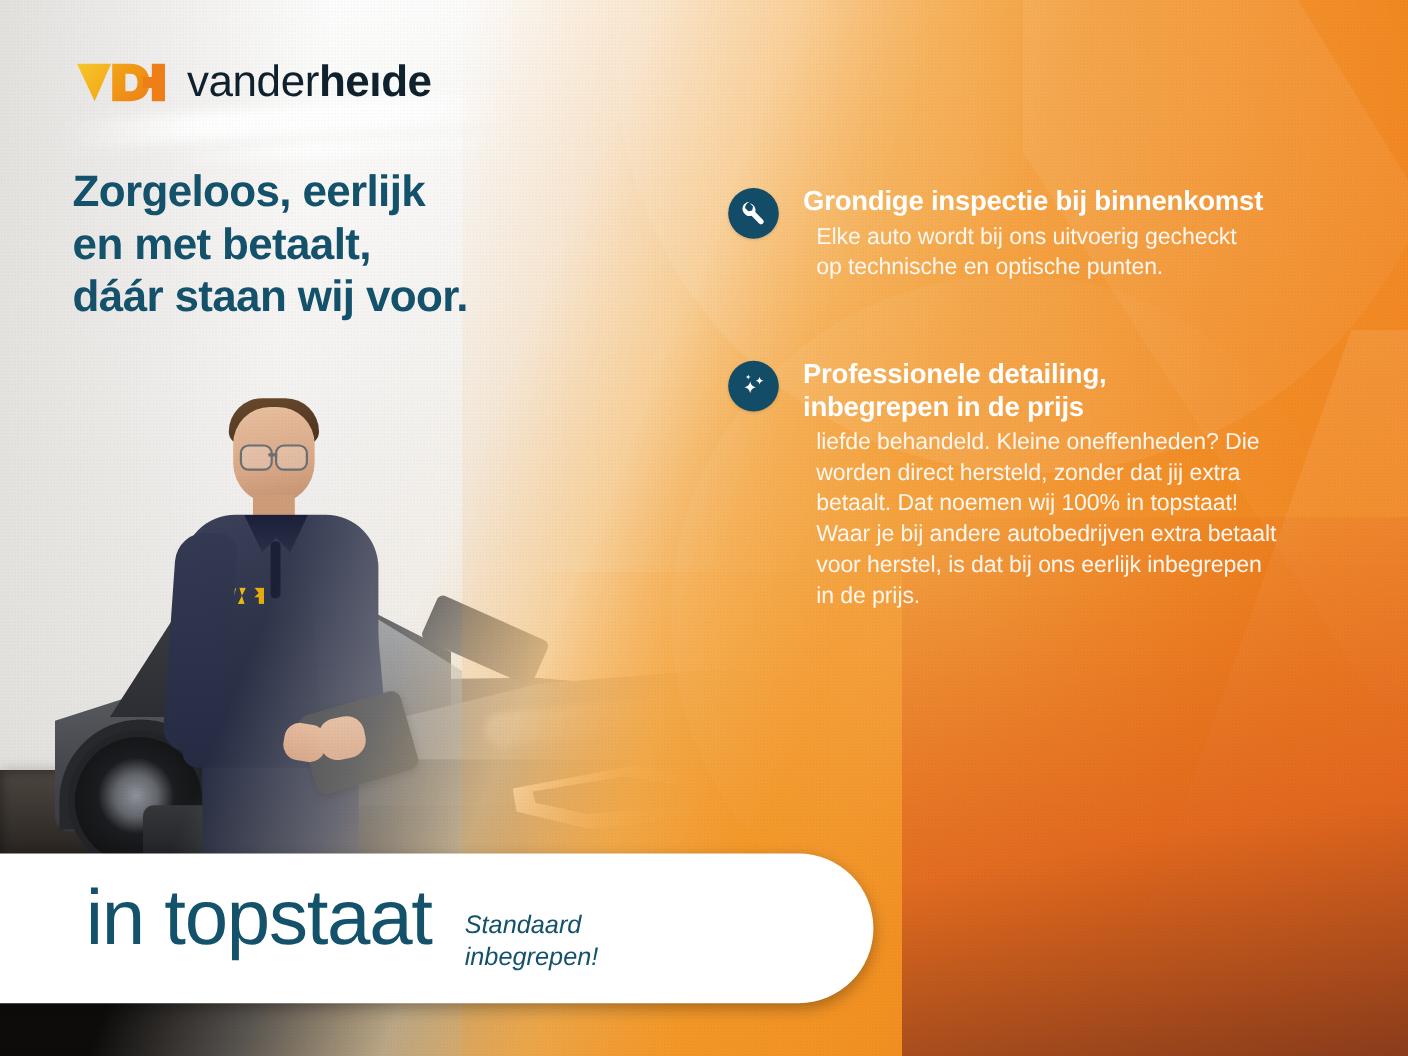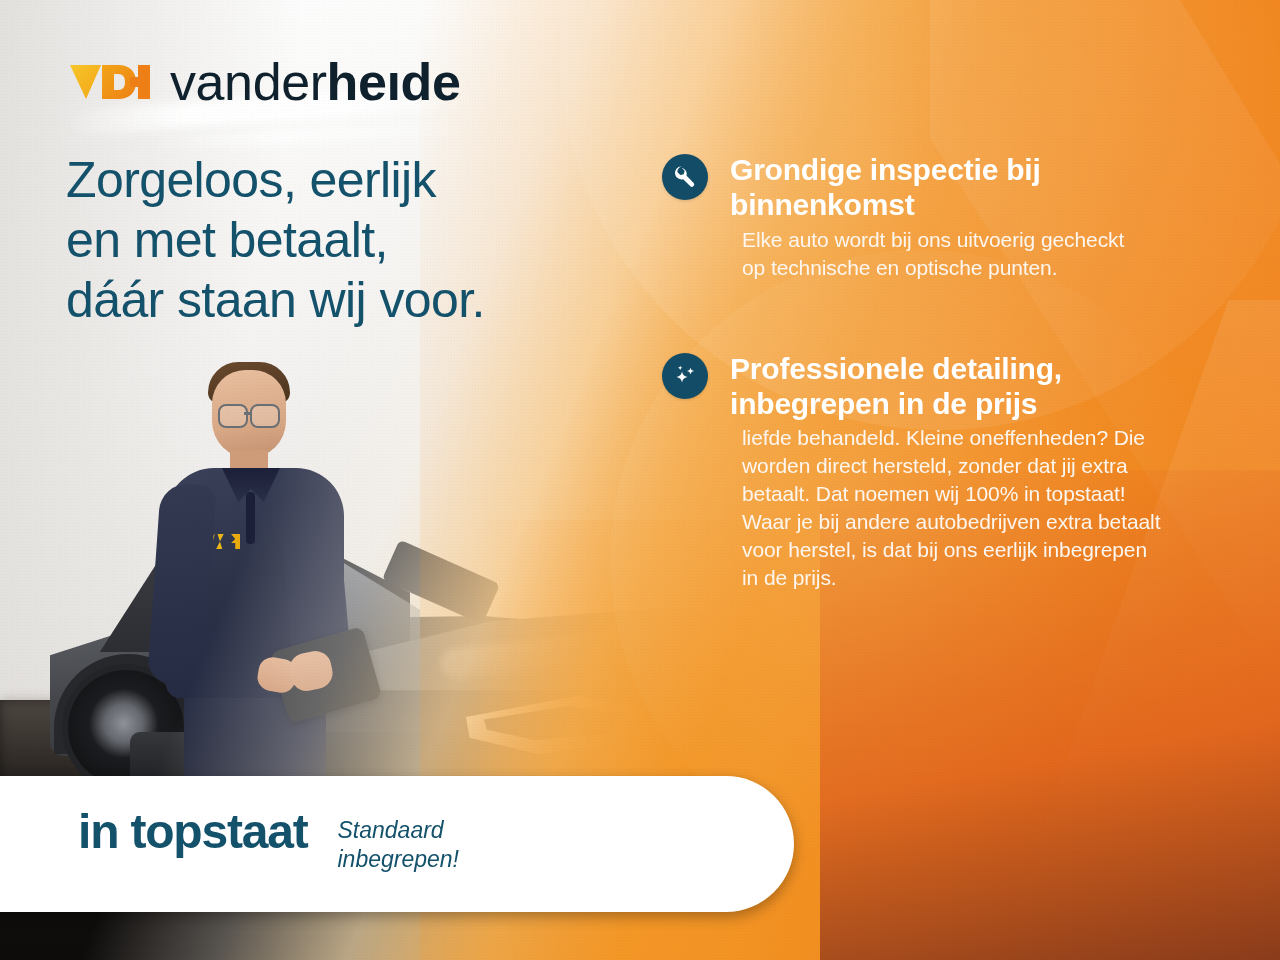--- a/index.html
+++ b/index.html
@@ -124,50 +124,50 @@
   .sh-circ2{position:absolute;left:610px;top:250px;width:620px;height:620px;border-radius:50%;
     background:radial-gradient(circle at 38% 40%,rgba(255,255,255,.13),rgba(255,255,255,0) 68%);}
   .sh-warm{position:absolute;left:820px;top:470px;width:460px;height:490px;
     background:linear-gradient(170deg,rgba(236,94,32,0) 0%,rgba(214,78,28,.55) 58%,rgba(120,48,28,.85) 100%);}
   .grain{position:absolute;inset:0;opacity:.045;pointer-events:none;
     background-image:radial-gradient(rgba(0,0,0,.55) .6px,rgba(0,0,0,0) .7px);background-size:3px 3px;}
 
   
   .logo{position:absolute;left:68px;top:52px;display:flex;align-items:center;gap:18px;}
   .logo-mark{width:84px;height:42px;display:block;}
-  .logo-word{font-size:52px;letter-spacing:-.4px;color:#10212e;white-space:nowrap;}
+  .logo-word{font-size:40px;letter-spacing:-.4px;color:#10212e;white-space:nowrap;}
   .logo-word .lw-thin{font-weight:400;}
   .logo-word .lw-bold{font-weight:700;}
 
   
   .headline{position:absolute;left:66px;top:150px;width:600px;
-    font-size:50px;line-height:1.20;font-weight:400;color:#14516b;letter-spacing:-.6px;}
+    font-size:40px;line-height:1.20;font-weight:700;color:#14516b;letter-spacing:-.6px;}
   .headline div{white-space:nowrap;}
 
   
   .features{position:absolute;left:662px;top:152px;width:560px;}
   .feature{position:relative;padding-left:68px;}
   .feature + .feature{margin-top:69px;}
   .f-icon{position:absolute;left:0;top:2px;width:46px;height:46px;border-radius:50%;
     background:#134c66;display:flex;align-items:center;justify-content:center;
     box-shadow:0 1px 3px rgba(0,0,0,.14);}
   .f-icon svg{display:block;}
-  .f-title{font-size:30px;font-weight:700;color:#ffffff;line-height:1.18;letter-spacing:-.2px;}
+  .f-title{font-size:25px;font-weight:700;color:#ffffff;line-height:1.18;letter-spacing:-.2px;margin-top:17px;}
   .f-body{margin-top:3px;font-size:21px;line-height:1.33;color:#fdf6ef;letter-spacing:-.1px;}
   .f-body div{white-space:nowrap;margin-left:12px;}
 
   
   .pill{position:absolute;left:-40px;top:776px;width:834px;height:136px;background:#ffffff;
     border-radius:0 70px 70px 0;display:flex;align-items:center;
     box-shadow:0 5px 14px rgba(0,0,0,.30);}
   .pill-inner{display:flex;align-items:baseline;gap:22px;padding-left:118px;}
   .pill-pct{font-size:62px;font-weight:700;letter-spacing:-1.5px;
     background:linear-gradient(100deg,#ef5f20 0%,#f47a1c 45%,#f59a22 100%);
     -webkit-background-clip:text;background-clip:text;color:transparent;}
-  .pill-main{font-size:48px;font-weight:700;color:#14516b;letter-spacing:-1.2px;}
+  .pill-main{font-size:71px;font-weight:400;color:#14516b;letter-spacing:-1.2px;}
   .pill-sub{font-size:23px;line-height:1.28;color:#14516b;font-weight:400;margin-left:8px;position:relative;top:-10px;}
   .pill-sub div{white-space:nowrap;font-style:italic;}
 </style>
 </head>
 <body>
 
 <div class="banner">
 
   <div class="photo">
     <div class="wall"></div>

